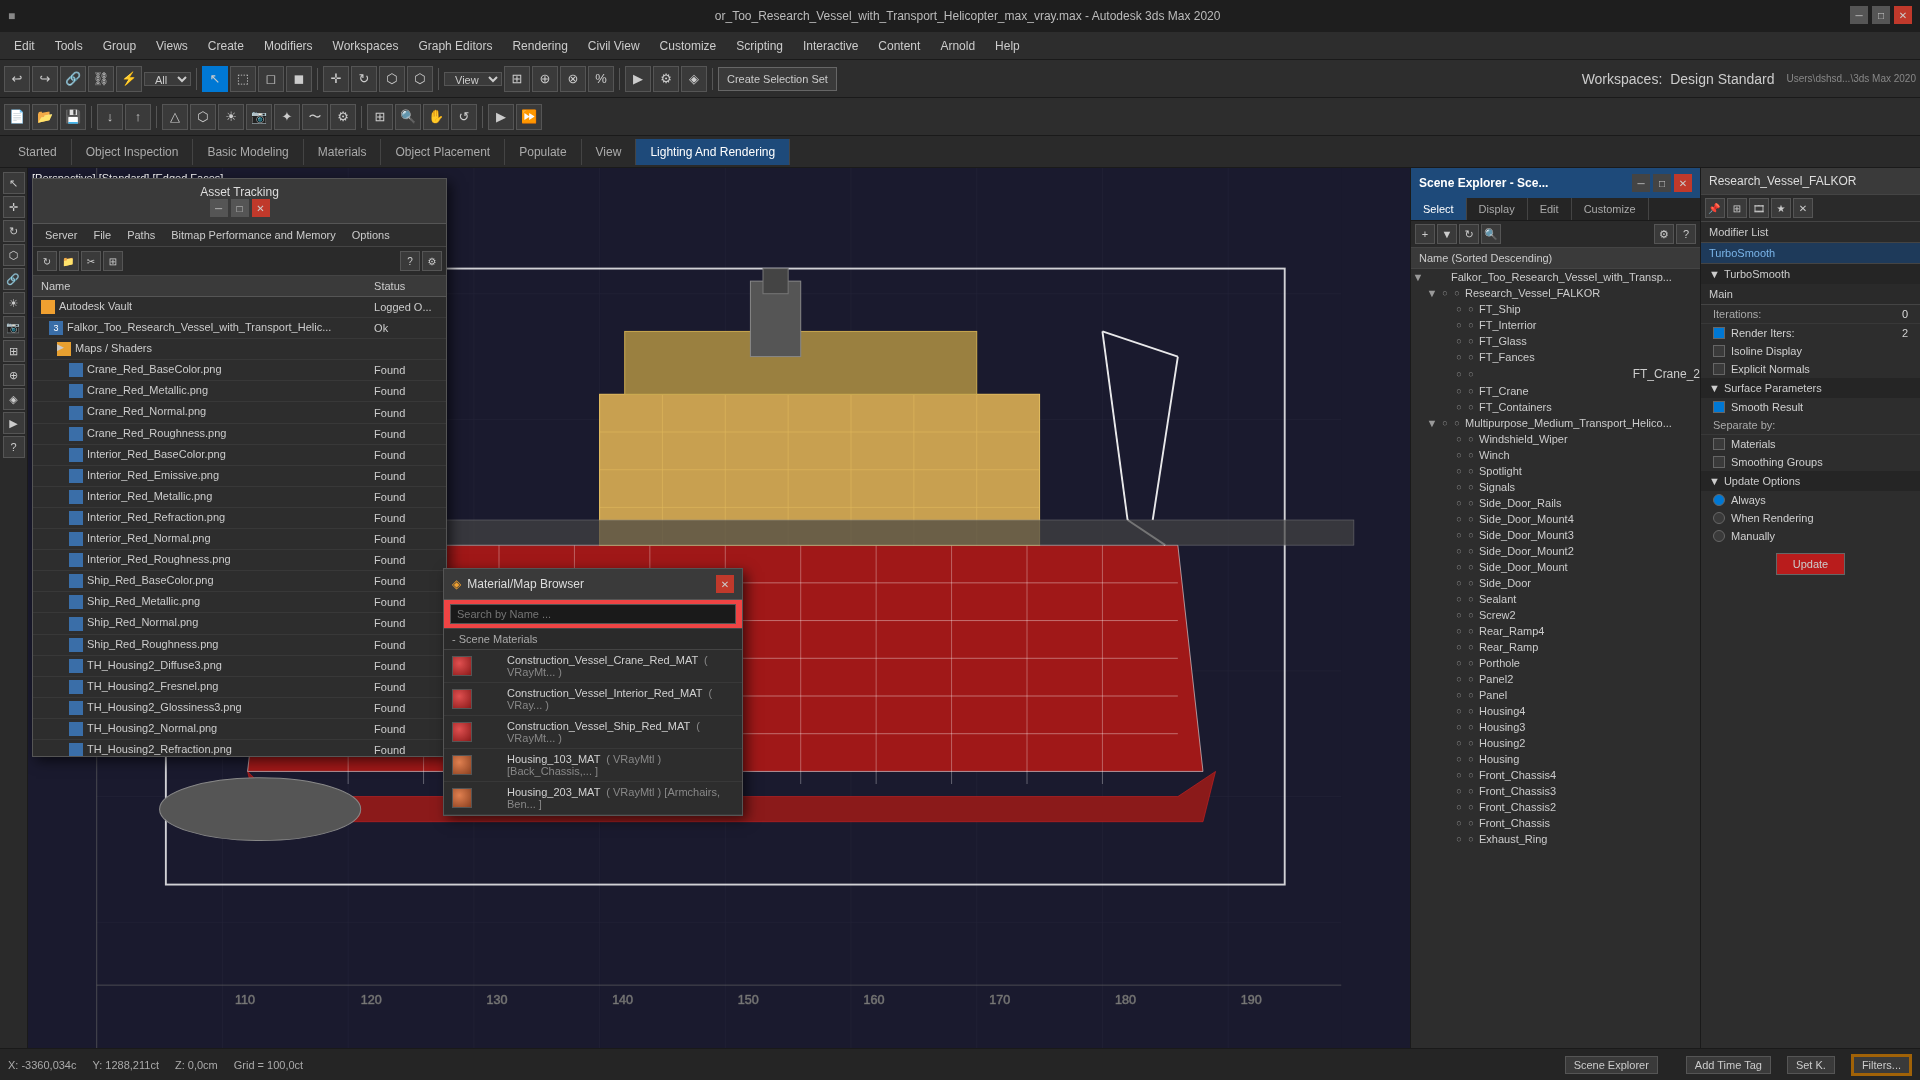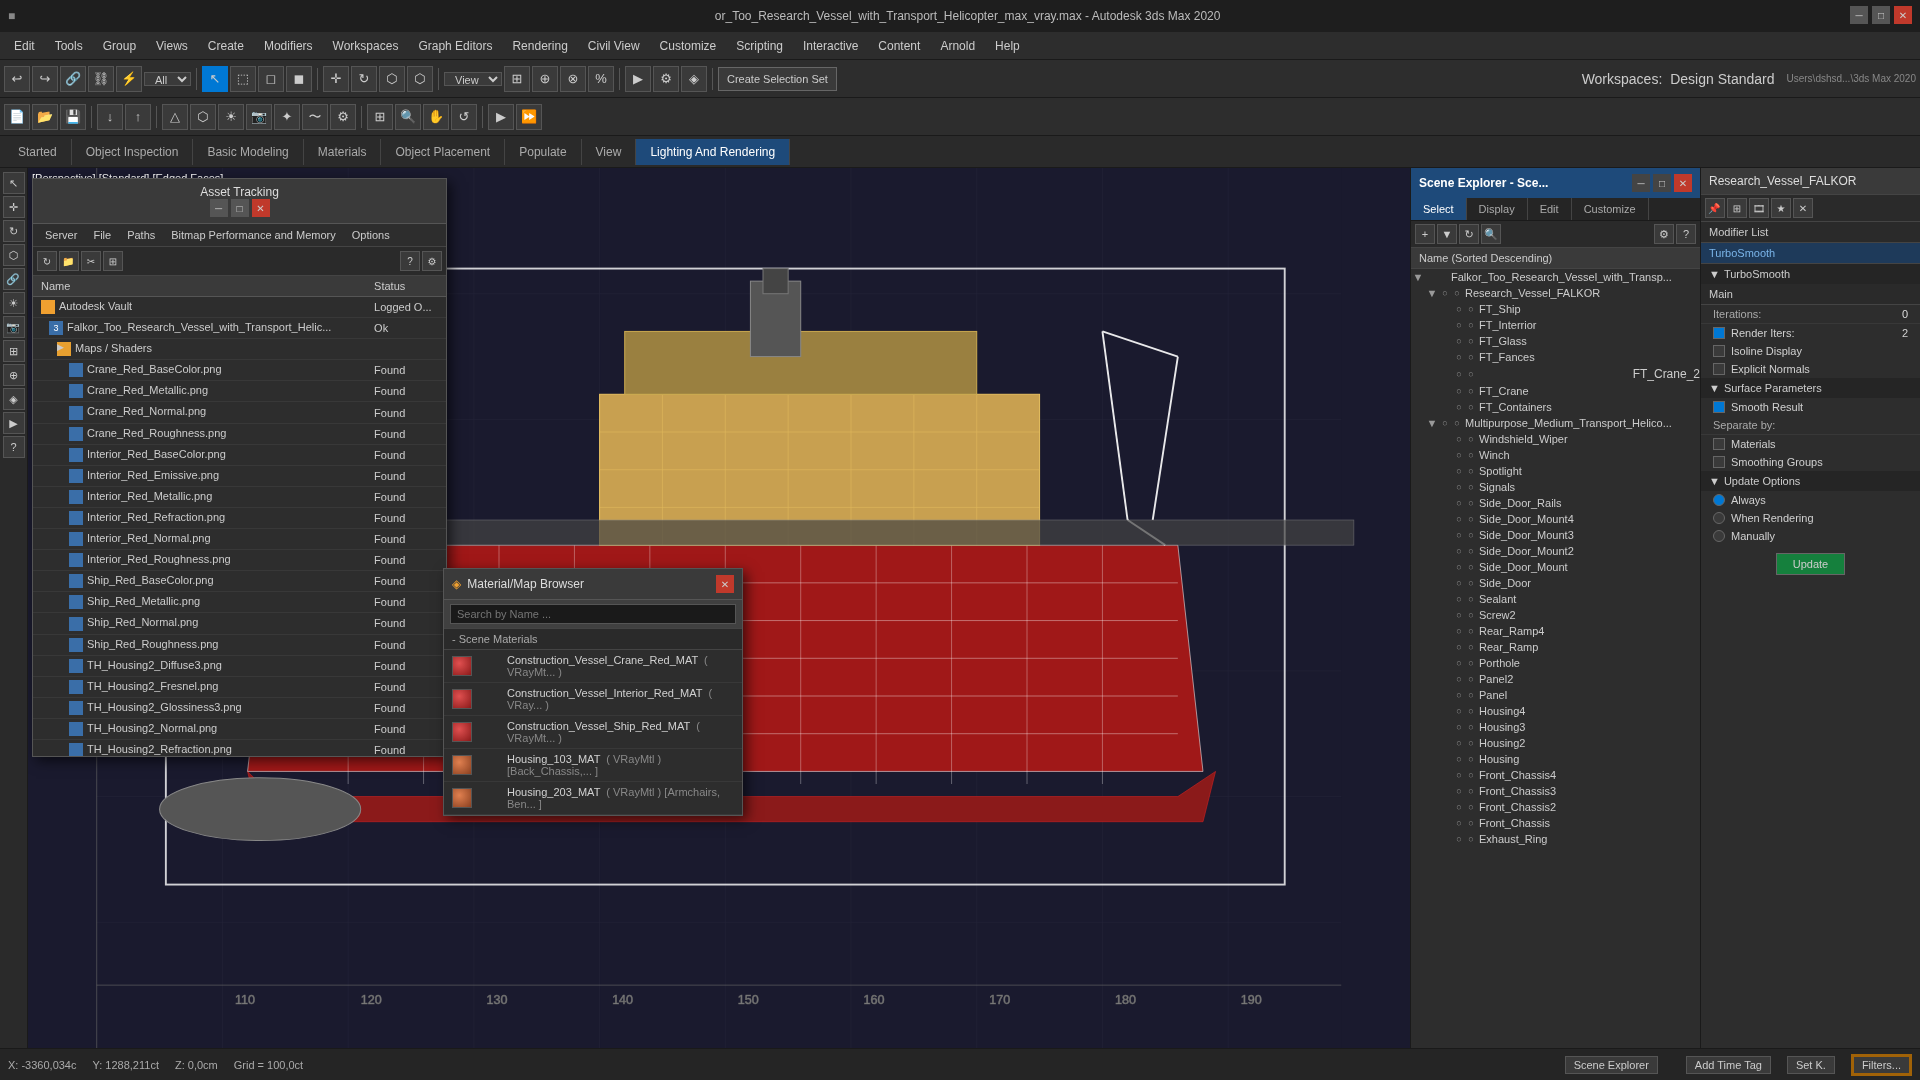--- a/index.html
+++ b/index.html
@@ -320,21 +320,21 @@
       padding: 6px 8px;
       display: flex;
       align-items: center;
       justify-content: space-between;
       border-bottom: 1px solid #555;
       cursor: move;
     }
     #mat-browser .window-title span { color: #ddd; font-size: 12px; }
     #mat-search {
       padding: 4px 6px;
-      background: #404040;
+      background: #ef4444;
       border-bottom: 1px solid #444;
     }
     #mat-search input {
       width: 100%;
       background: #1a1a1a;
       border: 1px solid #555;
       color: #ccc;
       padding: 3px 6px;
       font-size: 11px;
     }
@@ -503,21 +503,21 @@
       display: flex;
       gap: 2px;
       padding: 3px 4px;
       border-bottom: 1px solid #444;
       background: #2a2a2a;
     }
     .prop-update-btn {
       display: block;
       margin: 8px auto;
       padding: 4px 16px;
-      background: #15803d;
+      background: #b91c1c;
       border: 1px solid #666;
       color: #ccc;
       cursor: pointer;
       font-size: 11px;
     }
 
     
     #bottom-bar {
       width: 100%;
       height: 32px;

